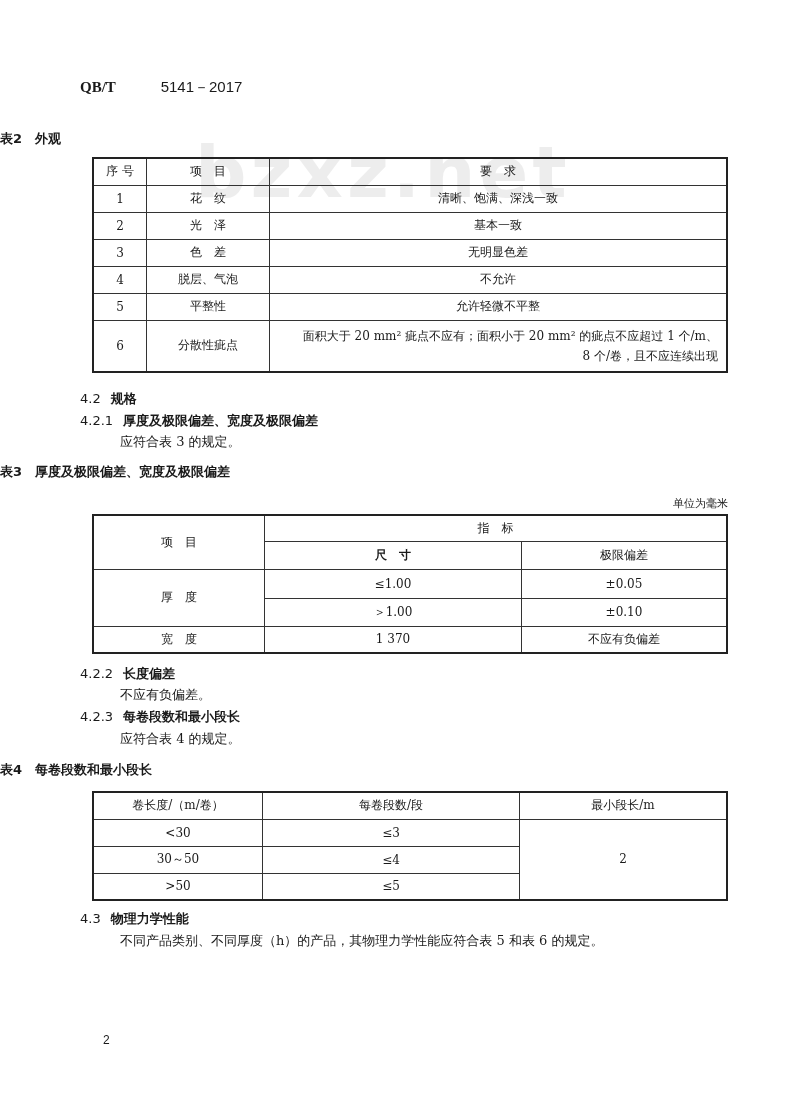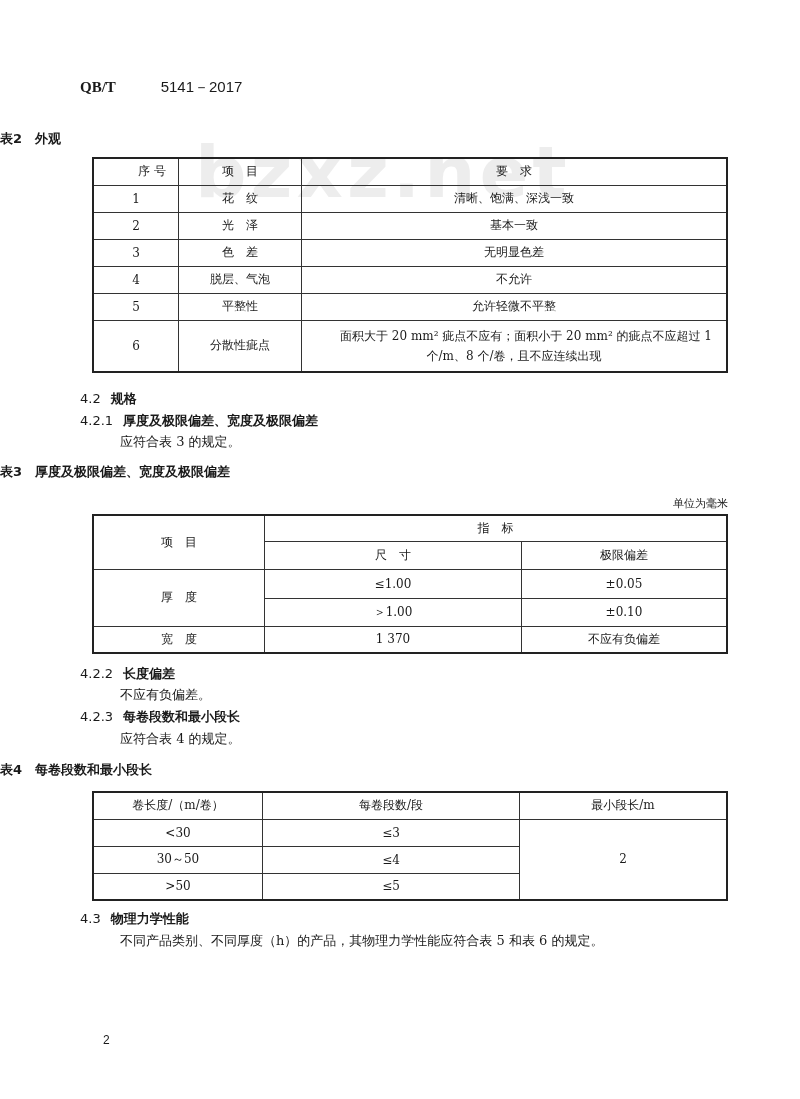--- a/index.html
+++ b/index.html
@@ -18,37 +18,37 @@
     }
     .caption { left: 0; width: 800px; font-family: "DejaVu Sans", sans-serif; font-weight: bold; font-size: 13px; }
     table { border-collapse: collapse; position: absolute; font-size: 12px; }
     td, th { border: 1px solid #333; text-align: center; font-weight: normal; padding: 0; }
     .outer { border: 2px solid #222; }
     .sec { font-family: "DejaVu Sans", sans-serif; font-weight: bold; font-size: 13px; left: 80px; }
     .sec .n { font-weight: normal; margin-right: 10px; }
     .para { left: 120px; font-size: 13px; }
     .unit { right: 72px; top: 496px; font-size: 11px; }
     .pageno { left: 103px; top: 1033px; font-size: 12px; font-family: "Liberation Sans", sans-serif; }
-    .left-text { text-align: center; padding: 4px 8px; line-height: 20px; }
+    .left-text { text-align: right; padding: 4px 8px; line-height: 20px; }
   </style>
 </head>
 <body>
 
 <div class="abs header-code">
   <b>QB/T</b>
   <span class="num">5141－2017</span>
 </div>
 
 <div class="abs watermark">bzxz.net</div>
 
 <div class="abs caption" style="top:130px;">表2　外观</div>
 <table class="outer" style="left:92px; top:157px; width:636px;">
   <tbody>
       <tr style="height:27px;">
-    <td style="width:52px;padding-left:32px;">序 号</td>
+    <td style="width:52px;">序 号</td>
     <td style="width:122px;">项　目</td>
     <td>要　求</td>
   </tr>
   <tr style="height:27px;">
     <td>1</td>
     <td>花　纹</td>
     <td>清晰、饱满、深浅一致</td>
   </tr>
   <tr style="height:27px;">
     <td>2</td>
@@ -88,21 +88,21 @@
 
 <div class="abs caption" style="top:463px;">表3　厚度及极限偏差、宽度及极限偏差</div>
 <div class="abs unit">单位为毫米</div>
 <table class="outer" style="left:92px; top:514px; width:636px;">
   <tbody>
       <tr style="height:26px;">
     <td rowspan="2" style="width:170px;">项　目</td>
     <td colspan="2">指　标</td>
   </tr>
   <tr style="height:28px;">
-    <td style="width:256px;">尺　寸</td>
+    <td style="width:256px;font-weight:bold;">尺　寸</td>
     <td>极限偏差</td>
   </tr>
   <tr style="height:29px;">
     <td rowspan="2">厚　度</td>
     <td>≤1.00</td>
     <td>±0.05</td>
   </tr>
   <tr style="height:28px;">
     <td>＞1.00</td>
     <td>±0.10</td>

